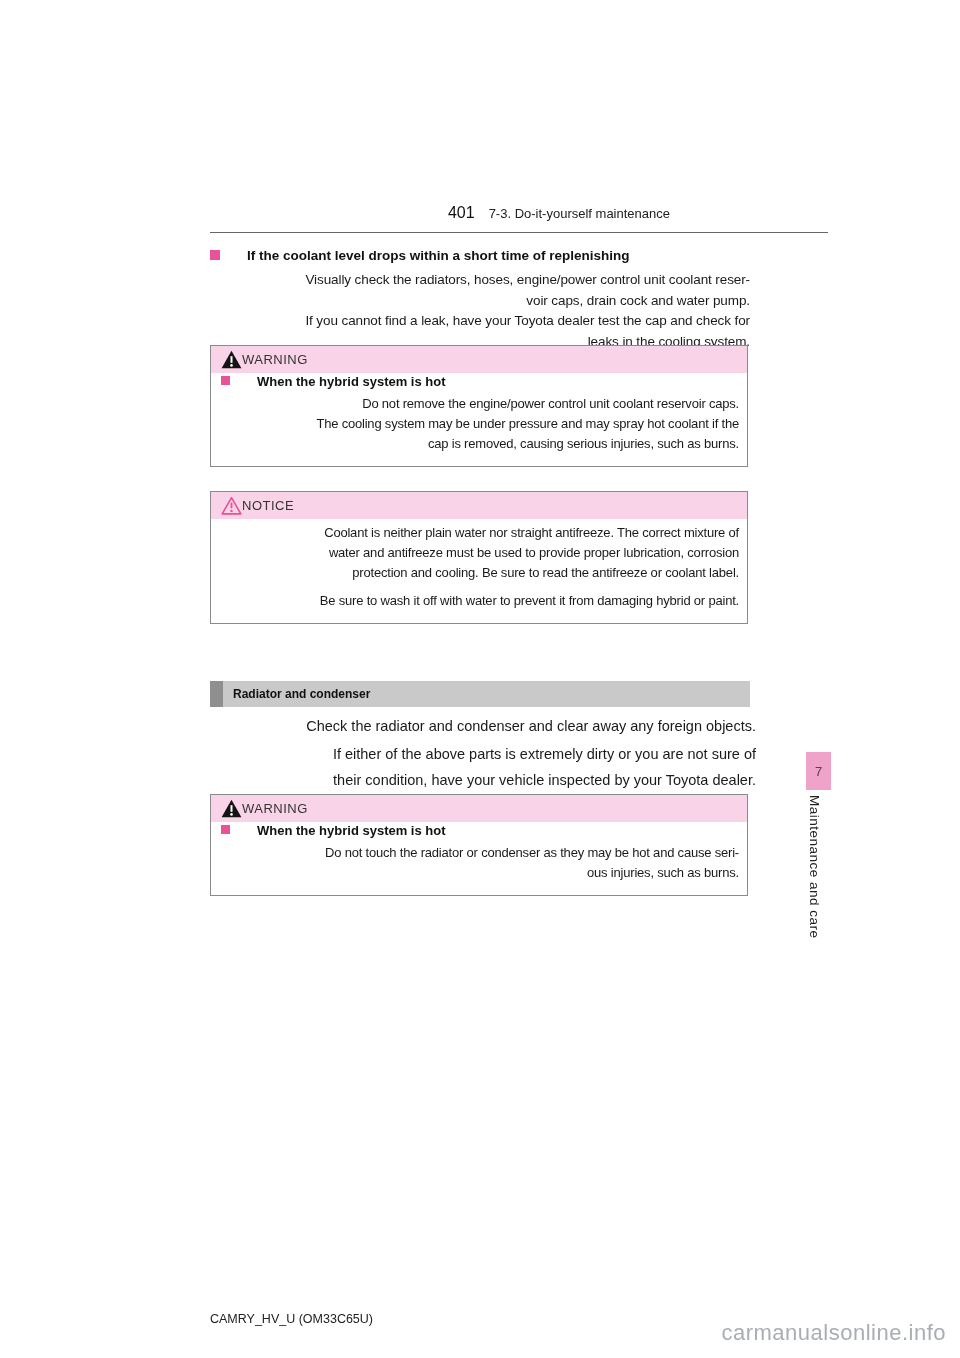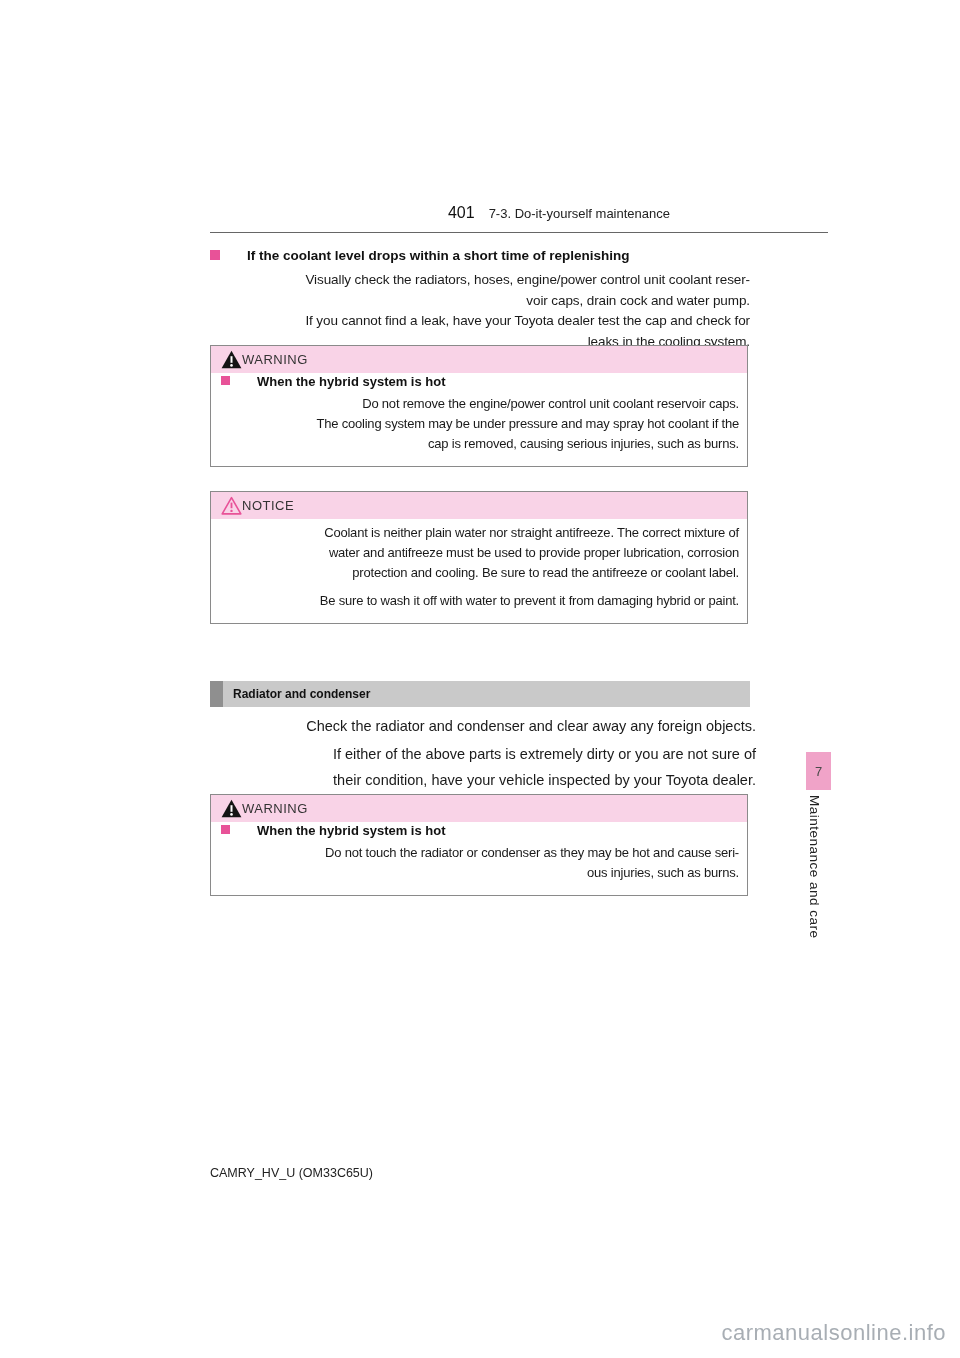--- a/index.html
+++ b/index.html
@@ -100,21 +100,21 @@
     font-size: 13px; color: #4a4a4a;
   }
   .side-label {
     position: absolute; left: 807px; top: 795px; height: 240px;
     writing-mode: vertical-rl;
     font-size: 13.5px; color: #222; letter-spacing: 0.5px;
   }
 
   
   .footer-code {
-    position: absolute; left: 210px; top: 1166px;
+    position: absolute; left: 210px; top: 1312px;
     font-size: 12.5px; color: #222;
   }
   .watermark {
     position: absolute; right: 14px; top: 1320px;
     font-size: 22px; color: var(--watermark-gray, #a8aeb4);
     letter-spacing: 0.5px;
   }
 </style>
 </head>
 <body>

